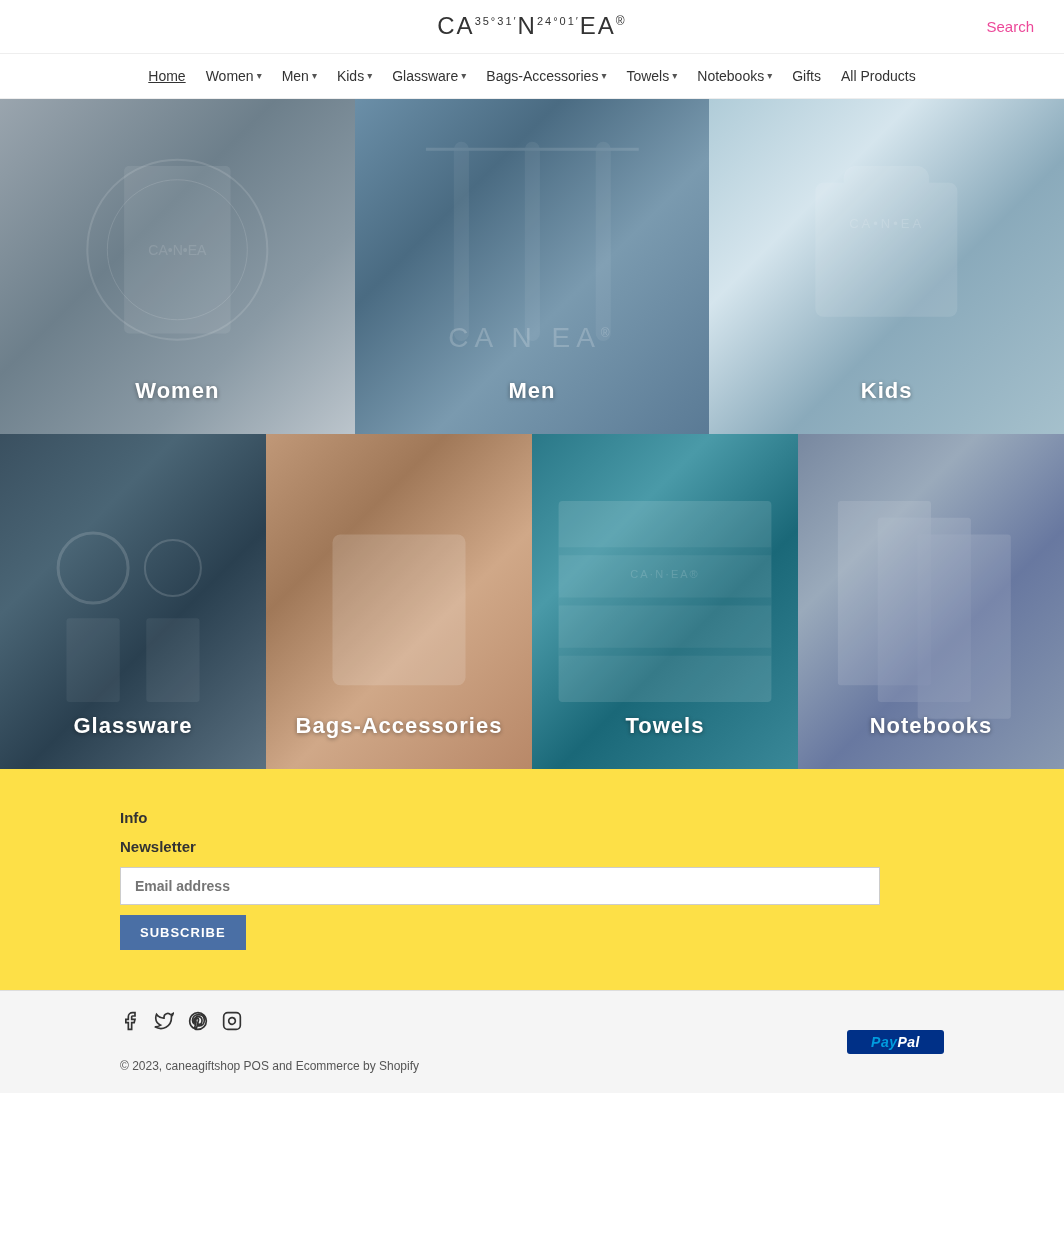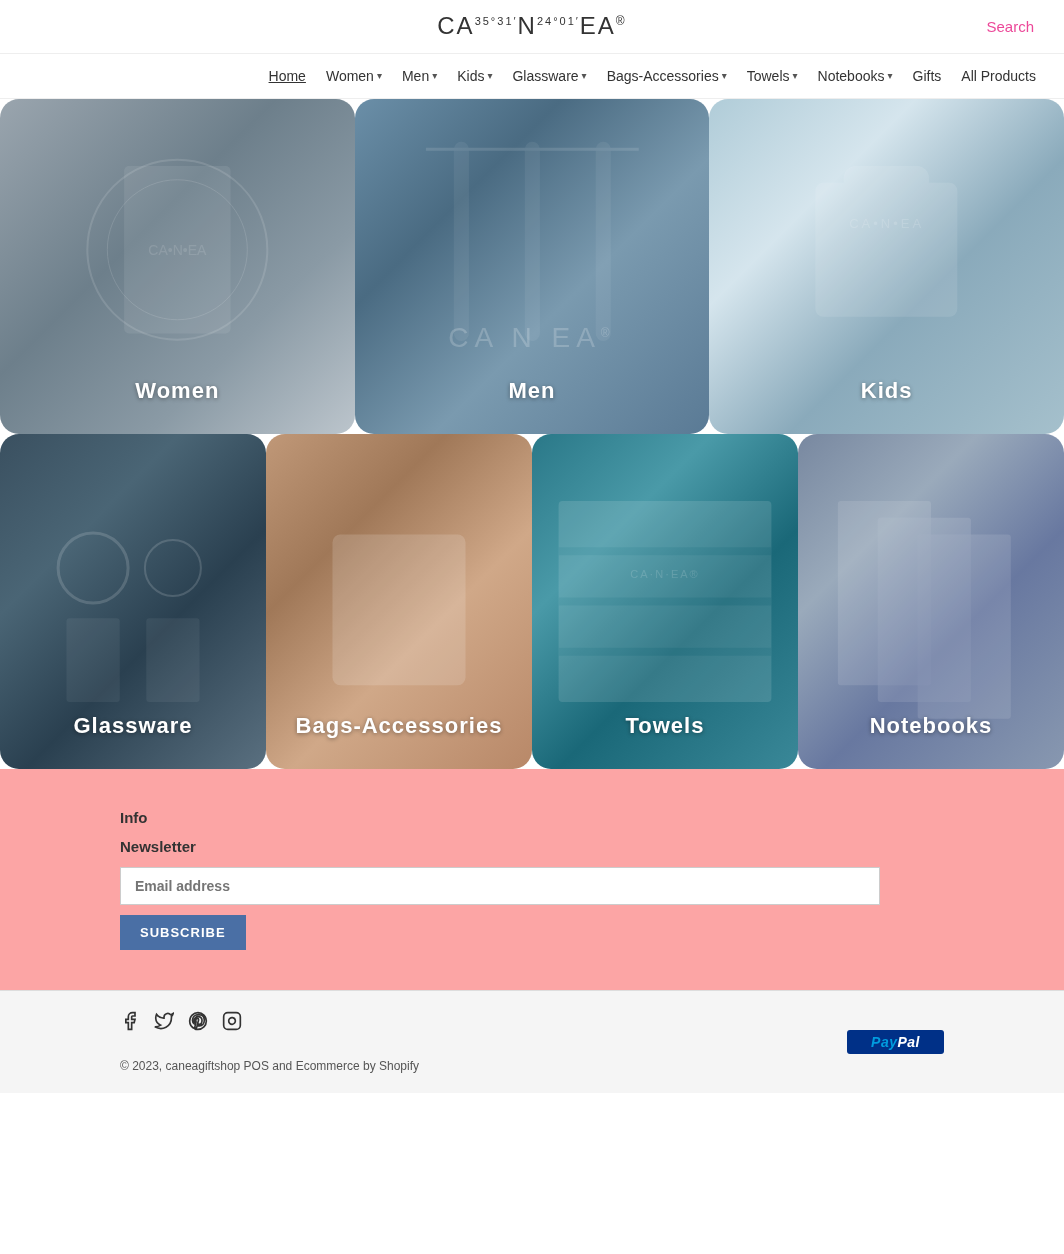--- a/index.html
+++ b/index.html
@@ -24,21 +24,21 @@
       border: none;
       font-size: 15px;
       cursor: pointer;
       color: #ec4899;
     }
 
     
     .nav {
       display: flex;
       align-items: center;
-      justify-content: flex-end;
+      justify-content: center;
       gap: 4px;
       padding: 10px 20px;
       border-bottom: 1px solid #eee;
       flex-wrap: wrap;
     }
     .nav-item {
       display: flex;
       align-items: center;
       gap: 3px;
       padding: 4px 8px;
@@ -79,21 +79,21 @@
       text-align: center;
       color: #fff;
       font-size: 22px;
       font-weight: 600;
       letter-spacing: 1px;
       text-shadow: 0 1px 4px rgba(0,0,0,0.4);
     }
 
     
     .footer-info {
-      background: #fca5a5;
+      background: #fde047;
       padding: 40px 120px;
     }
     .footer-info-title {
       font-size: 15px;
       font-weight: 600;
       color: #333;
       margin-bottom: 12px;
     }
     .footer-links {
       display: flex;
@@ -171,21 +171,20 @@
       padding: 4px 8px;
       border-radius: 3px;
       letter-spacing: 0.5px;
     }
 
     
     .cell-pattern {
       width: 100%;
       height: 100%;
       position: relative;
-      border-radius: 19px;
     }
 
     
     .bg-women-pattern {
       background: linear-gradient(135deg, #9aa5ae 0%, #6d7f8b 40%, #8a9aa5 70%, #bcc5cc 100%);
     }
     
     .bg-men-pattern {
       background: linear-gradient(135deg, #6b8fa8 0%, #4a6b82 30%, #7a9aaf 60%, #5a7a95 100%);
     }

